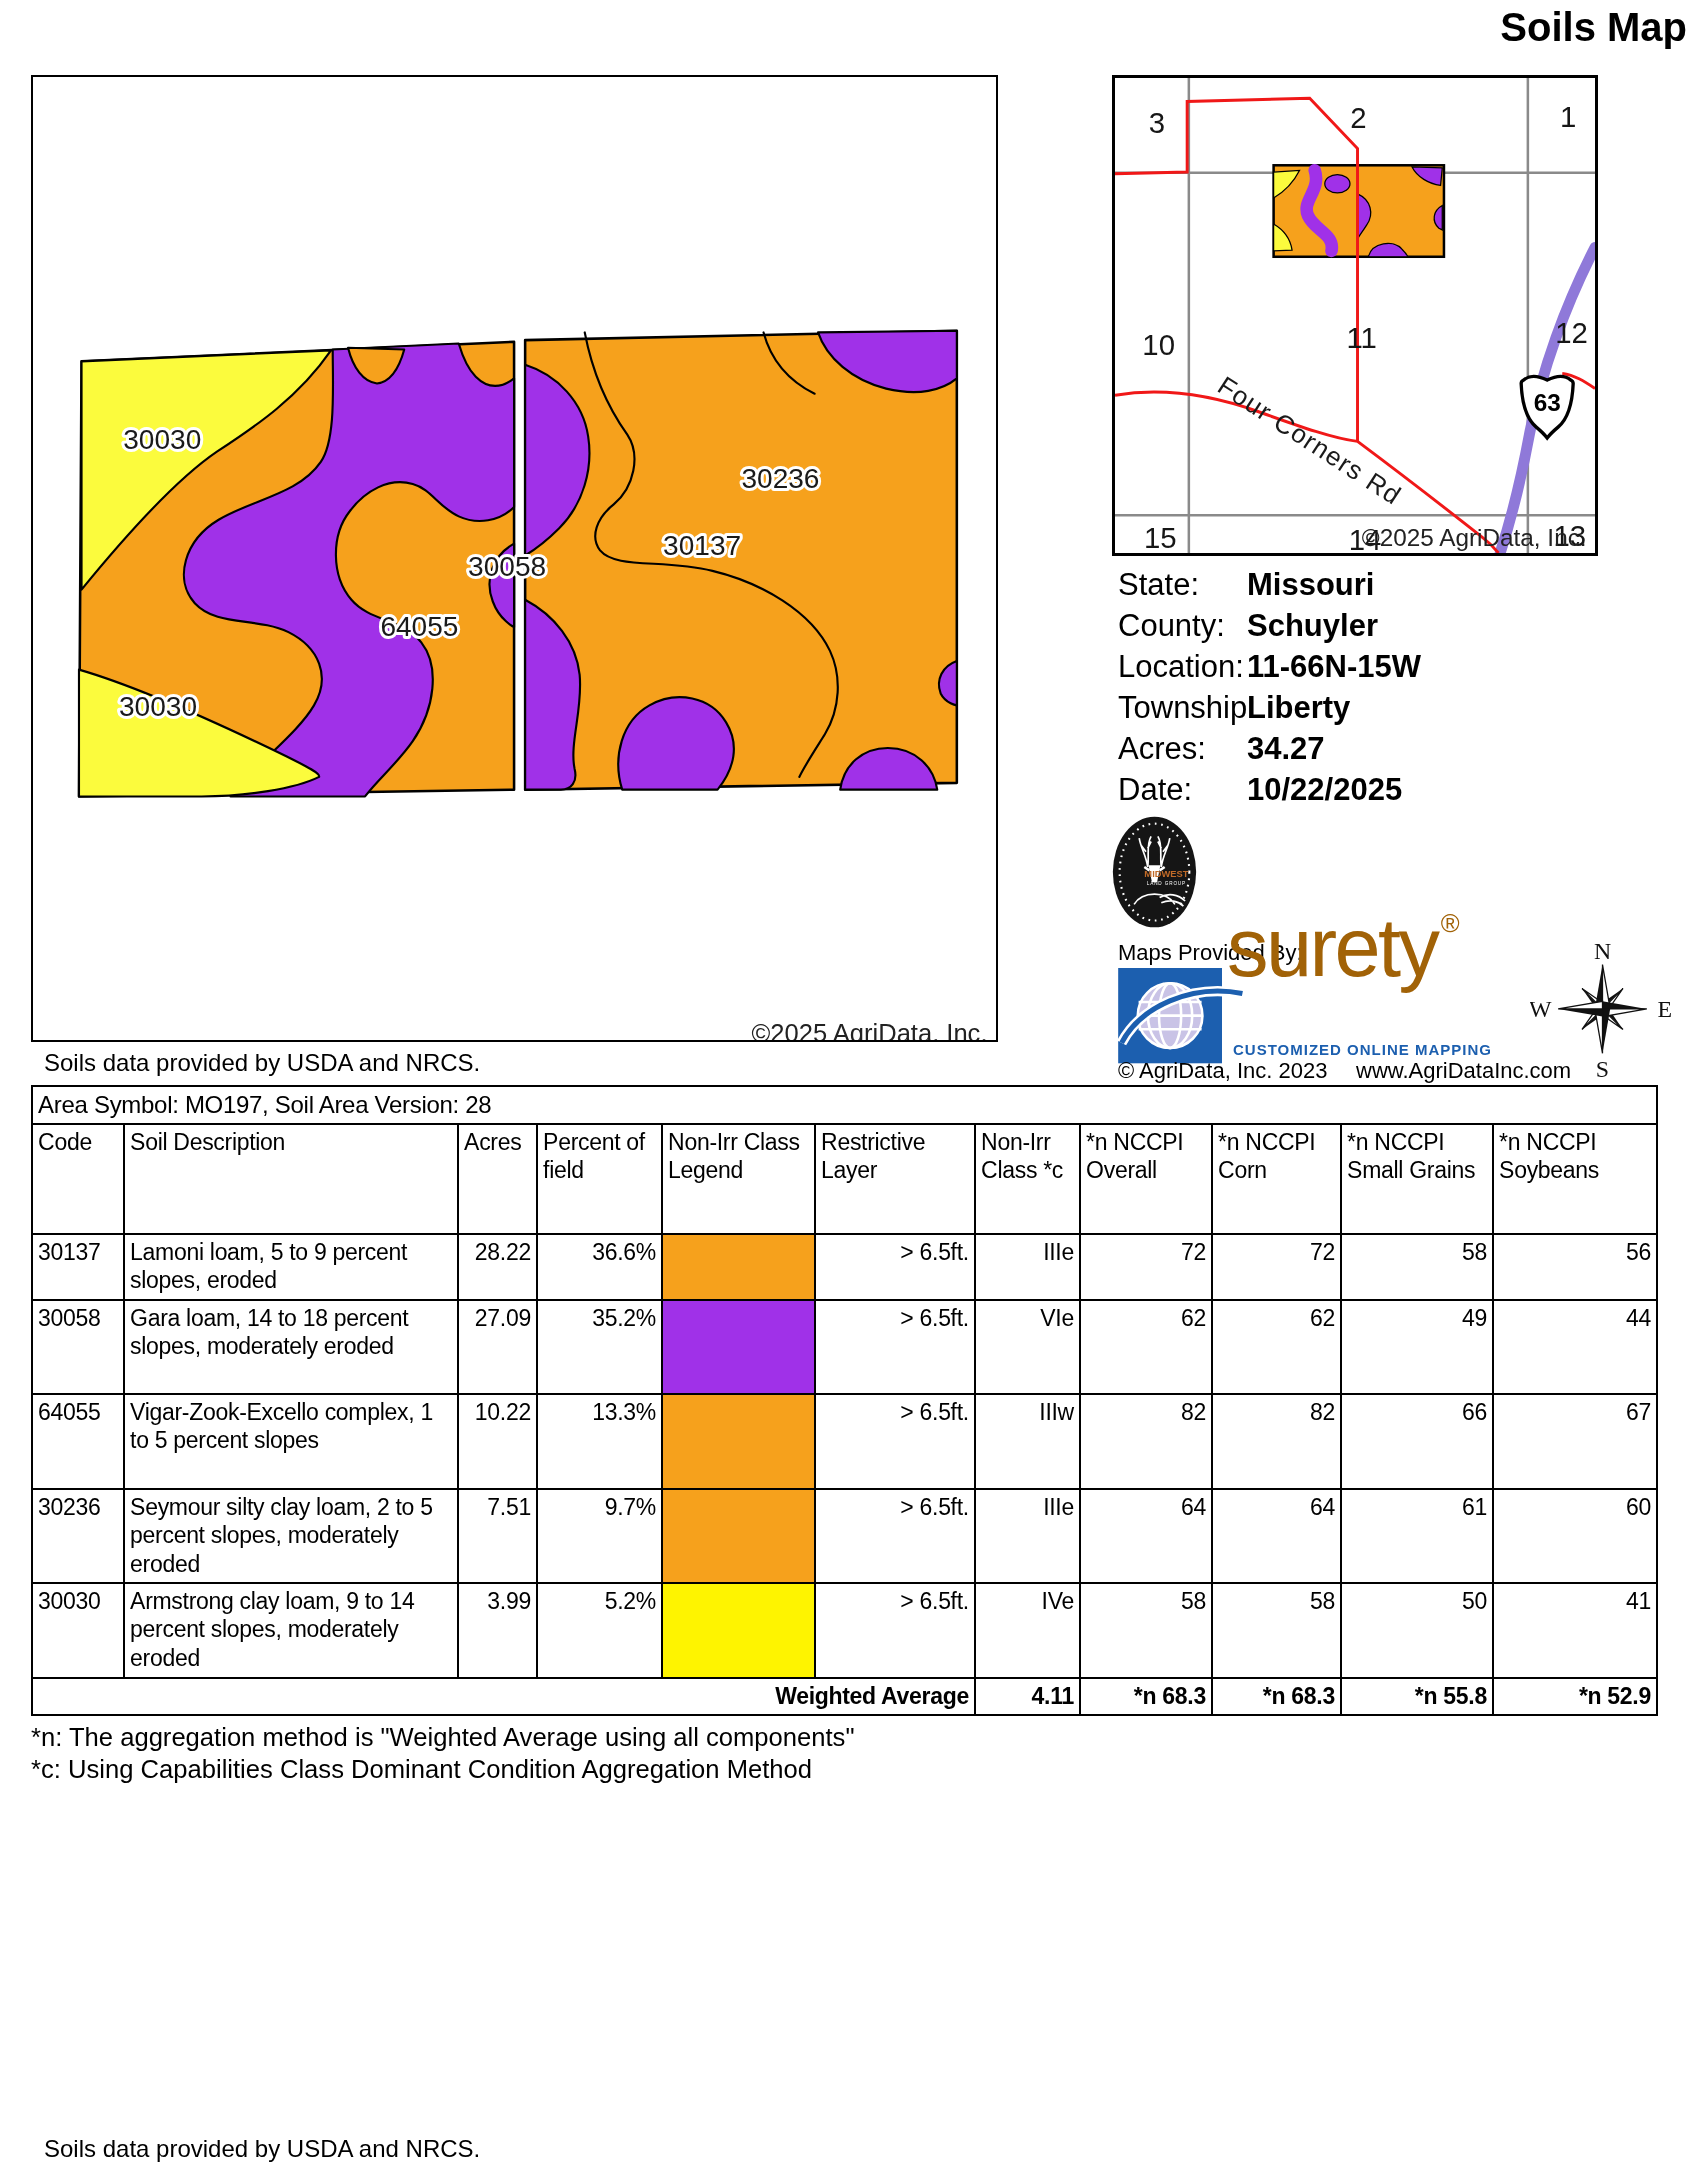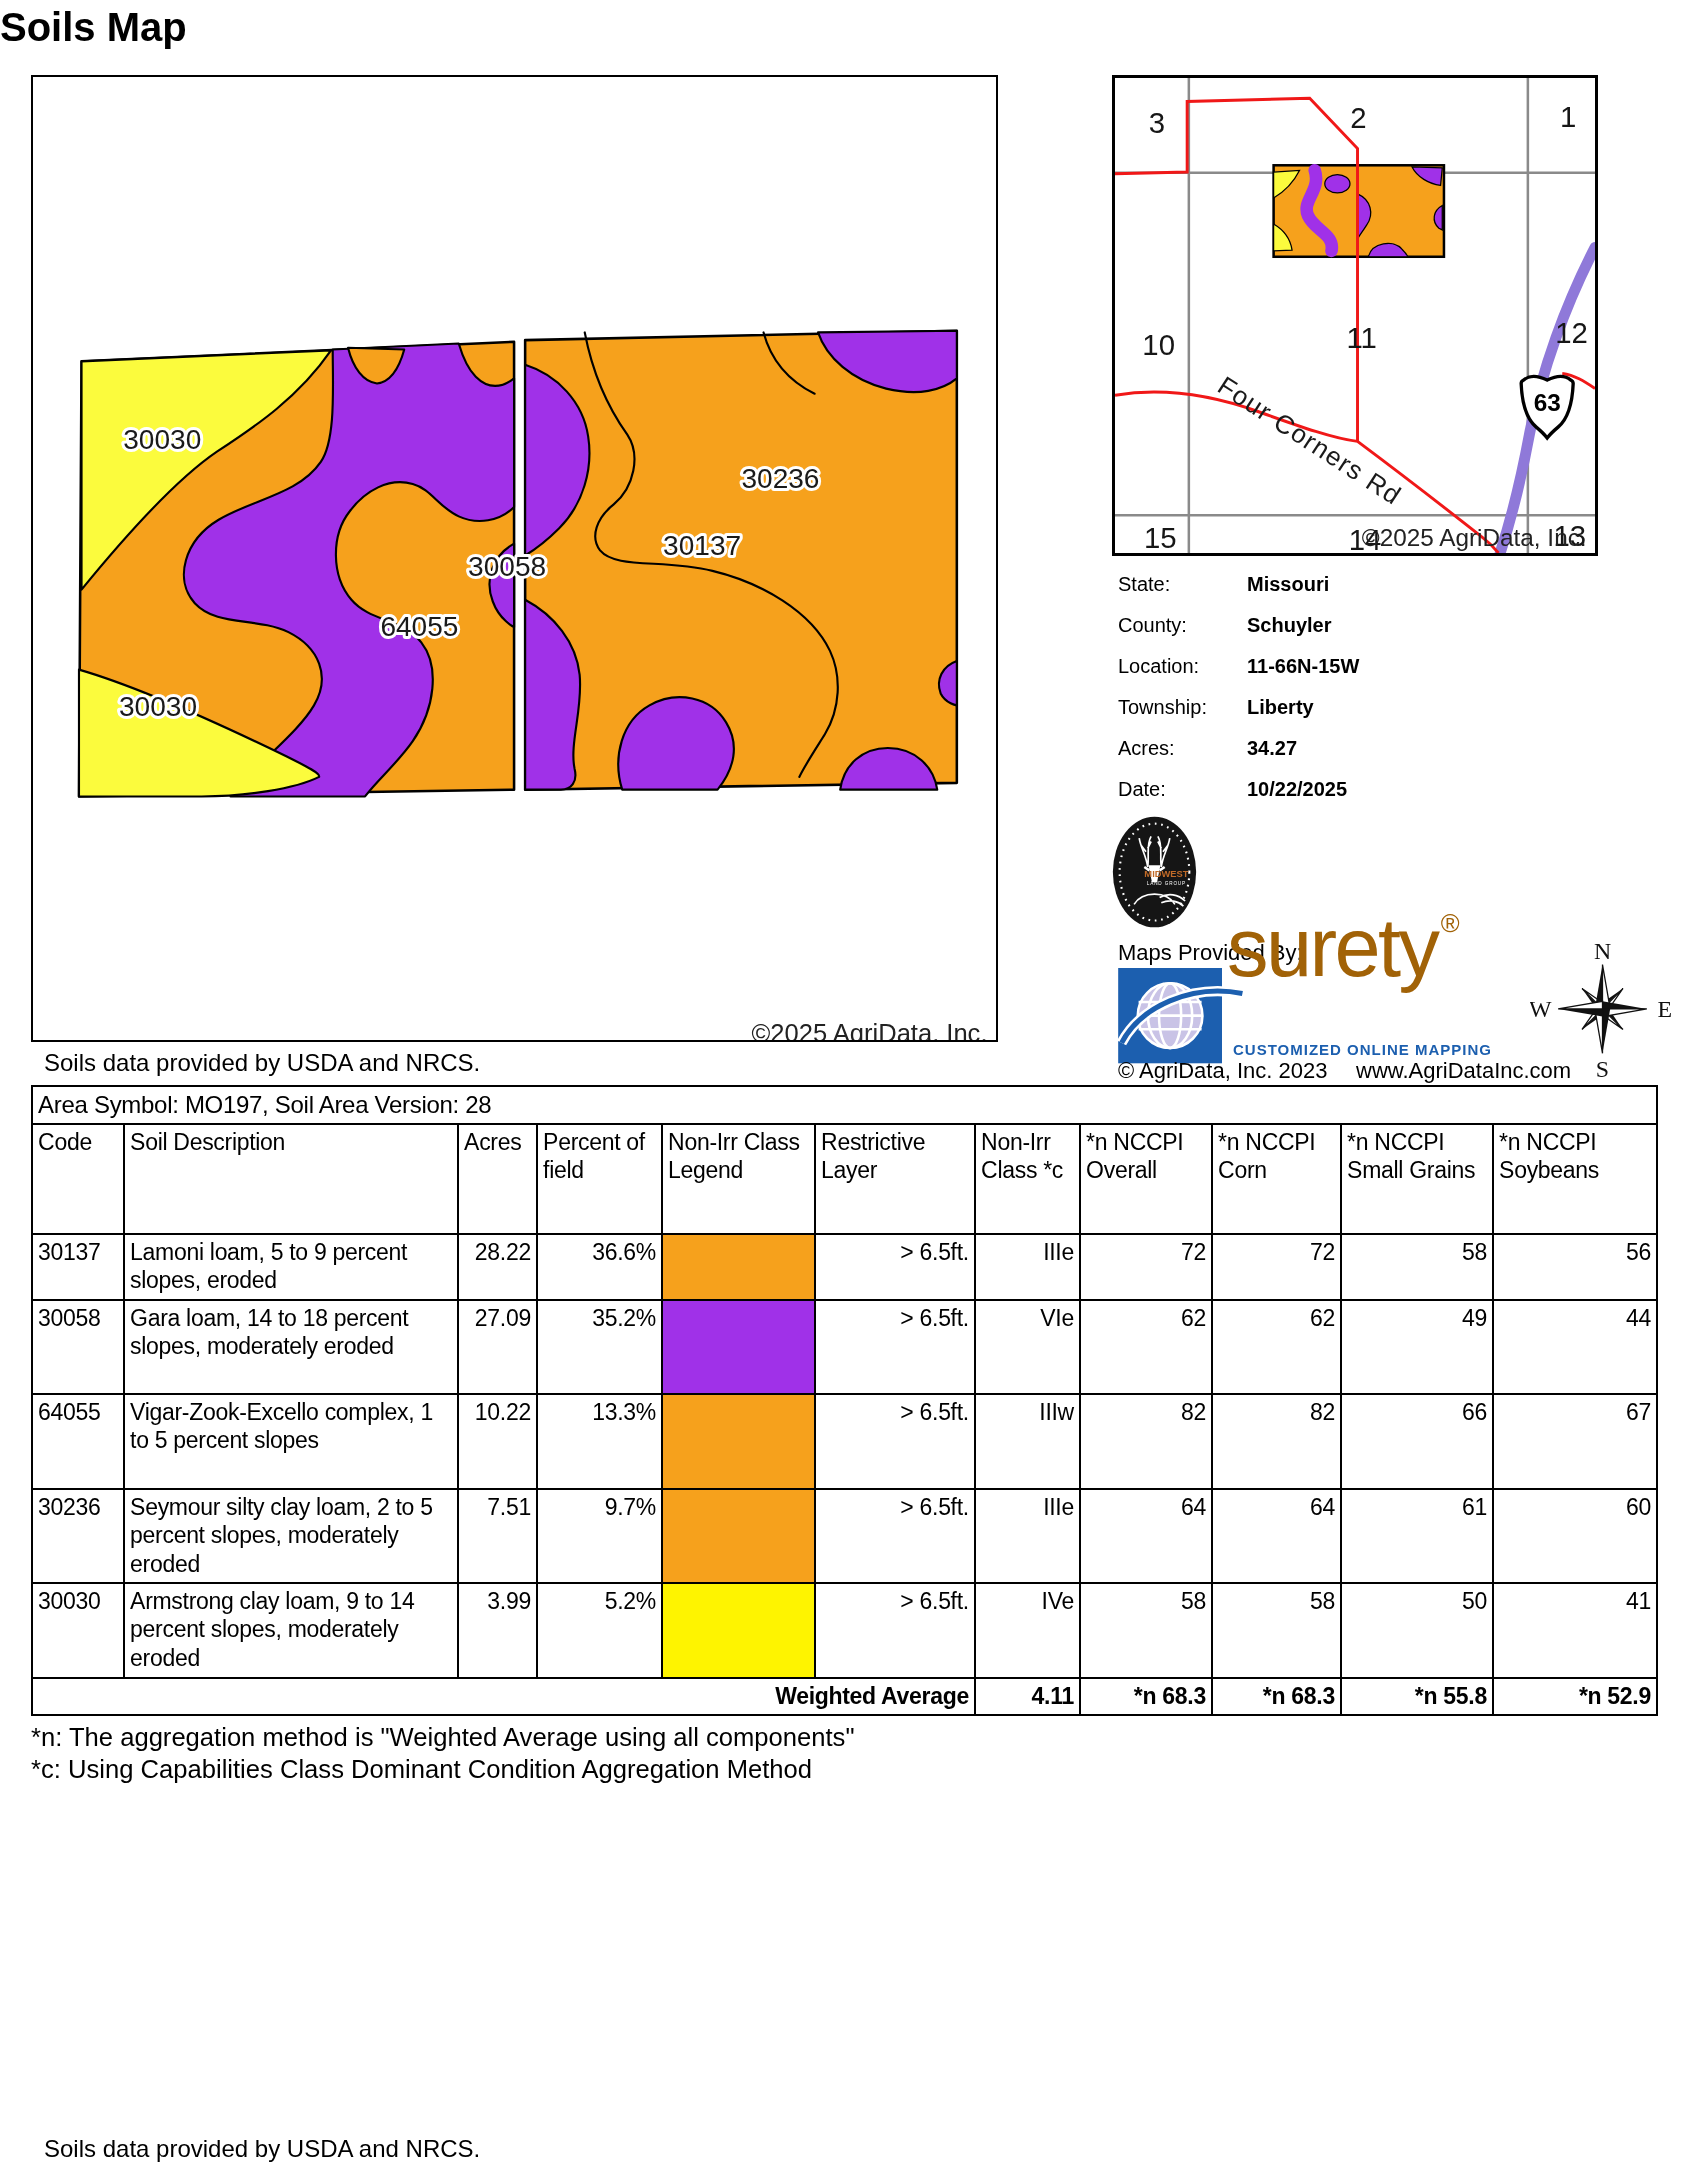--- a/index.html
+++ b/index.html
@@ -1,19 +1,19 @@
 <!DOCTYPE html>
 <html style="font-size:13.6px"><head>
 <meta charset="utf-8">
 <style>
   html,body{margin:0;padding:0;background:#fff}
   #page{position:relative;width:1687px;height:2181px;background:#fff;
         font-family:"Liberation Sans",sans-serif;color:#000;overflow:hidden}
   .abs{position:absolute}
-  .title{left:0;top:5.1px;width:1687px;text-align:left;font-size:40px;font-weight:bold}
+  .title{left:0;top:5.1px;width:1687px;text-align:right;font-size:40px;font-weight:bold}
 
   
   .map-box{left:31px;top:75px;width:963px;height:963px;border:2.6px solid #000;background:#fff}
   .map-box svg{display:block;width:100%;height:100%}
   .parcel{fill:#F6A11C;stroke:#000;stroke-width:3px;stroke-linejoin:round}
   .o{fill:#F6A11C;stroke:#000;stroke-width:2.5px;stroke-linejoin:round}
   .p{fill:#A031E8;stroke:#000;stroke-width:2.5px;stroke-linejoin:round}
   .y{fill:#FBFB3D;stroke:#000;stroke-width:2.5px;stroke-linejoin:round}
   .cline{fill:none;stroke:#000;stroke-width:2.5px;stroke-linecap:round}
   .soil-label{font:33px "Liberation Sans",sans-serif;fill:#1a1a1a;
@@ -33,21 +33,21 @@
   .sec-num{font:35px "Liberation Sans",sans-serif;fill:#161616;text-anchor:middle}
   .rd-label{font:31px "Liberation Sans",sans-serif;fill:#1a1a1a;letter-spacing:1.5px}
   .loc-copy{font:29px "Liberation Sans",sans-serif;fill:#222;text-anchor:end}
   .shield{fill:#fff;stroke:#000;stroke-width:4px}
   .shield-num{font:29px "Liberation Sans",sans-serif;font-weight:bold;fill:#000;text-anchor:middle}
   .tp{fill:#A031E8;stroke:#000;stroke-width:1.5px}
   .ty{fill:#FBFB3D;stroke:#000;stroke-width:1.5px}
 
   
   .info{left:1118px;top:564px;width:477px}
-  .info-row{height:41px;line-height:41px;font-size:20px;white-space:nowrap}
+  .info-row{height:41px;line-height:41px;font-size:31px;white-space:nowrap}
   .info-label{display:inline-block;width:129px}
   .info-value{font-weight:bold}
 
   
   .midwest{left:1112px;top:816px;width:85px;height:112px}
   .maps-by{left:1118px;top:940px;font-size:22px}
   .surety-sq{left:1118px;top:968px;width:128px;height:97px;overflow:visible}
   .surety-word{left:1227px;top:906px;font-size:83px;font-weight:normal;color:#a16207;
                letter-spacing:-2.6px;line-height:1}
   .surety-word .reg{font-size:25.6px;letter-spacing:0;position:relative;top:-44px;left:3.4px}

